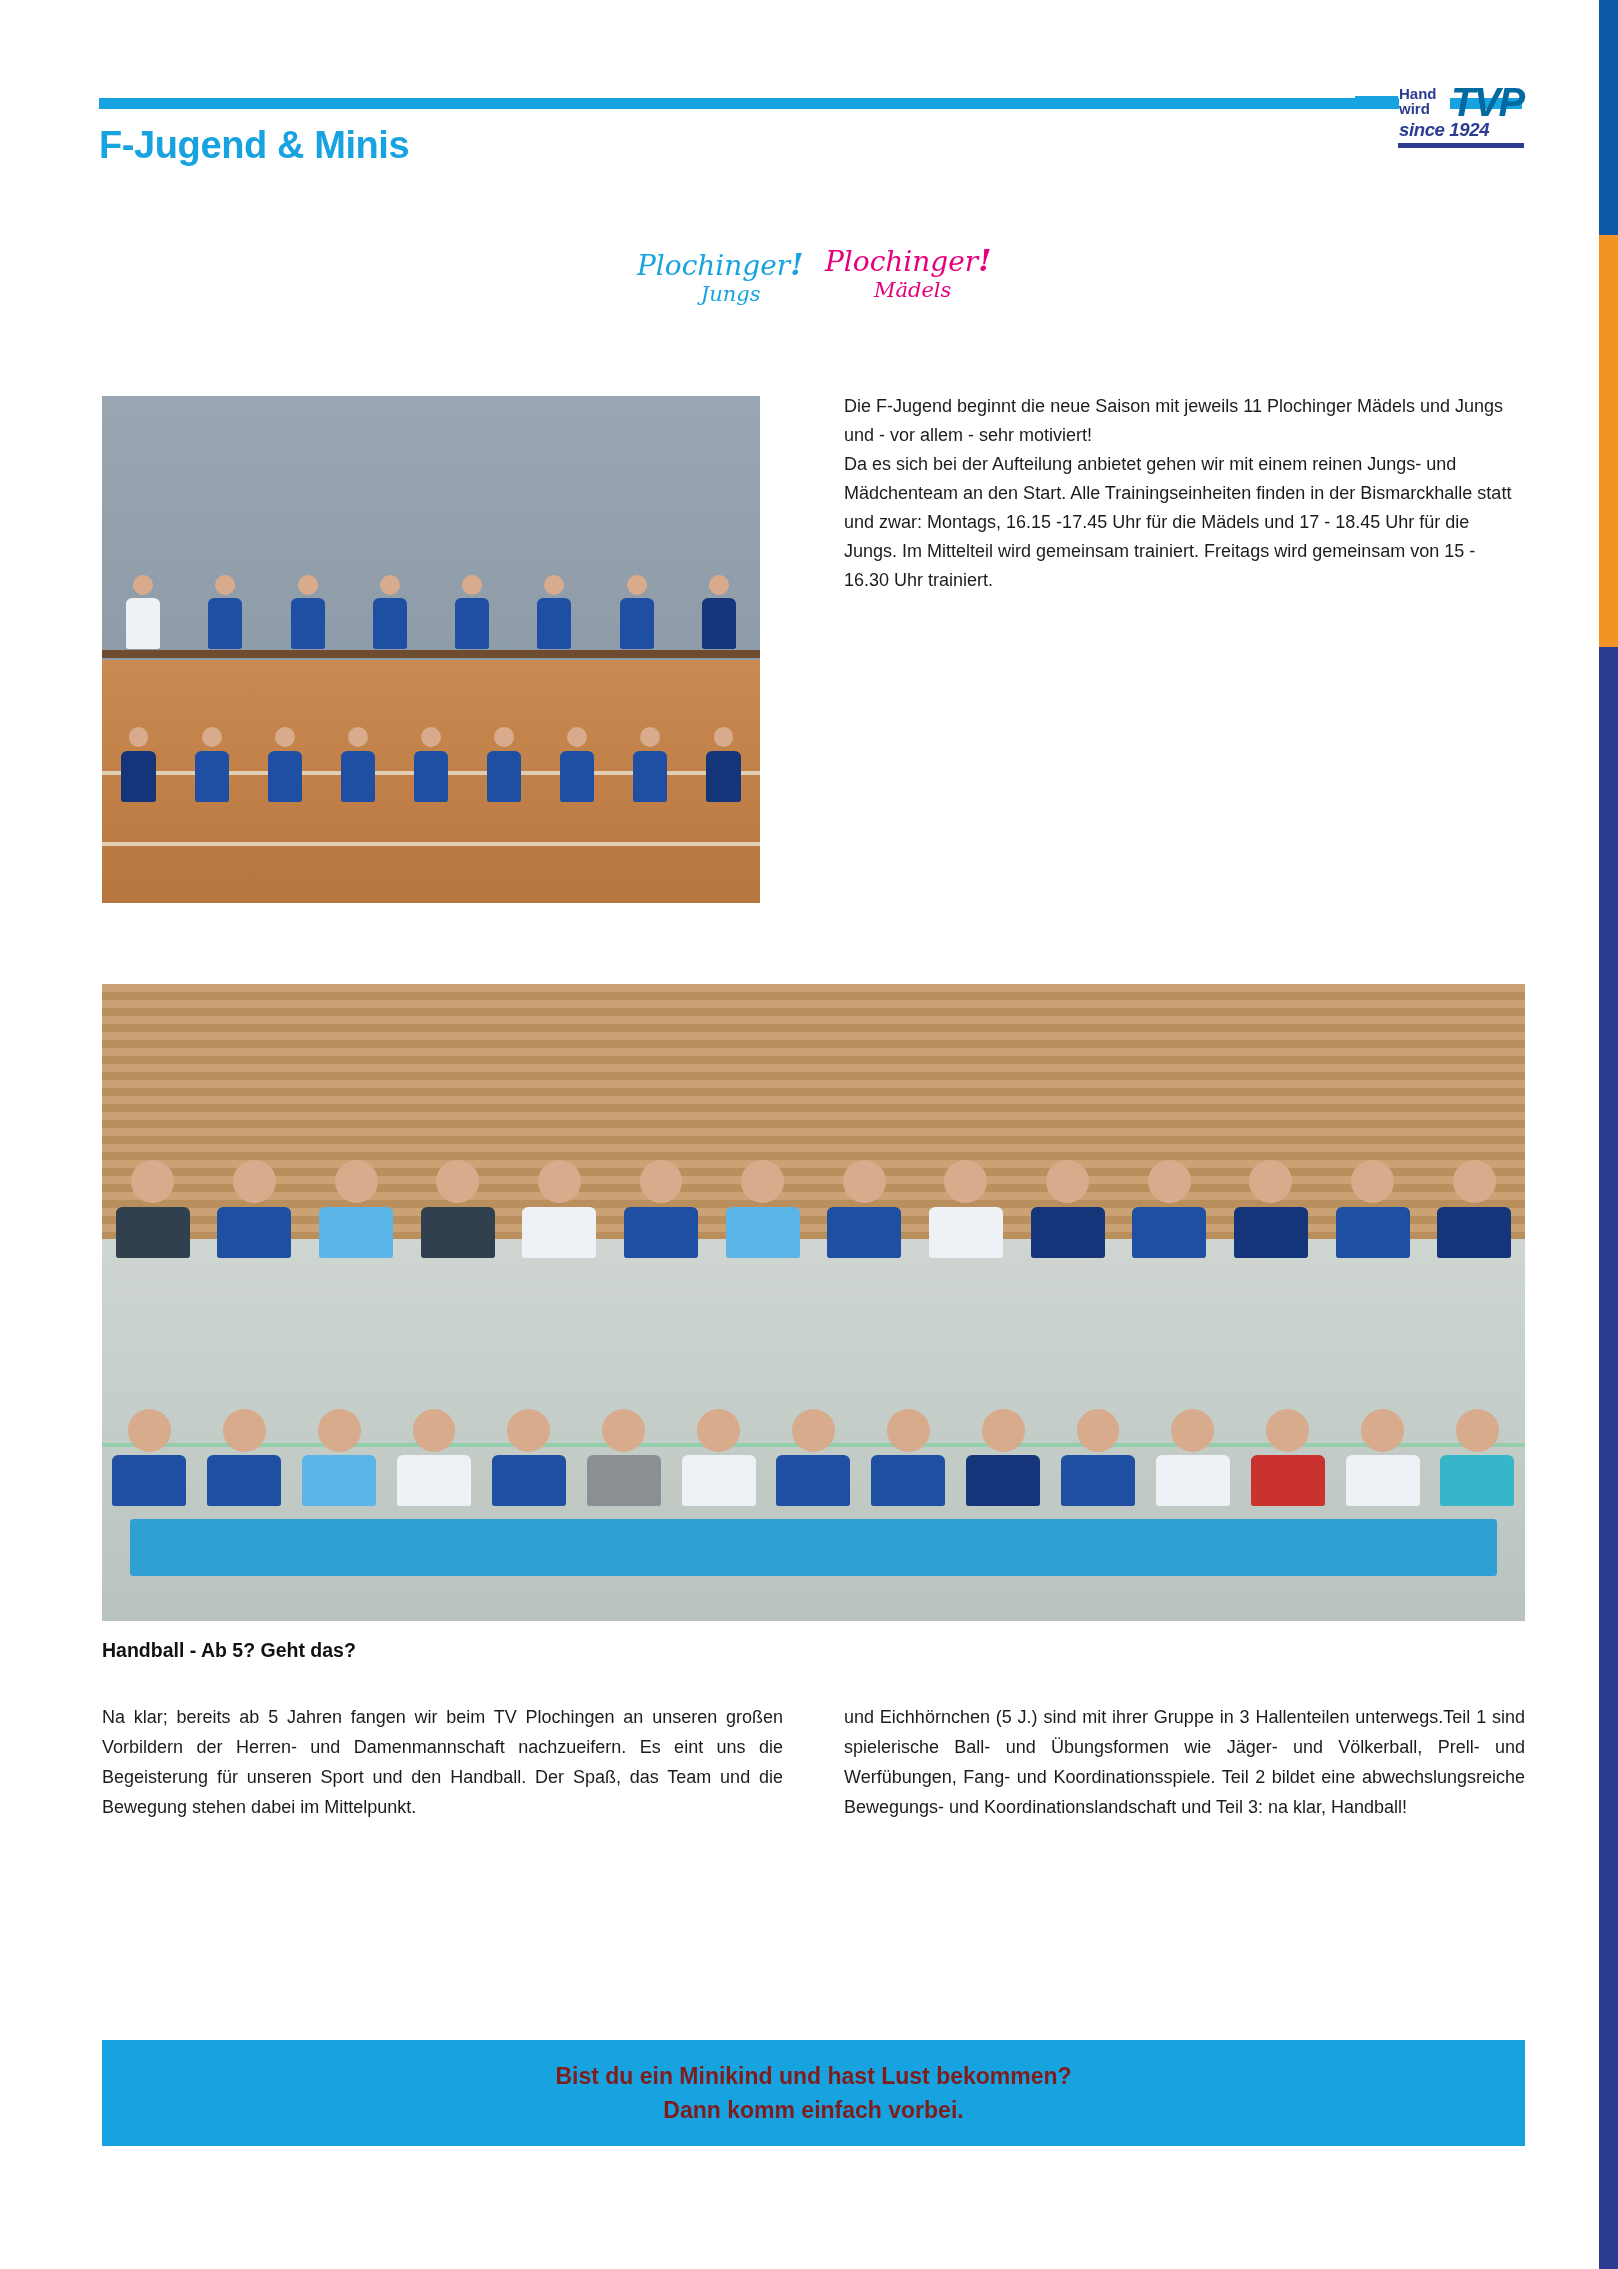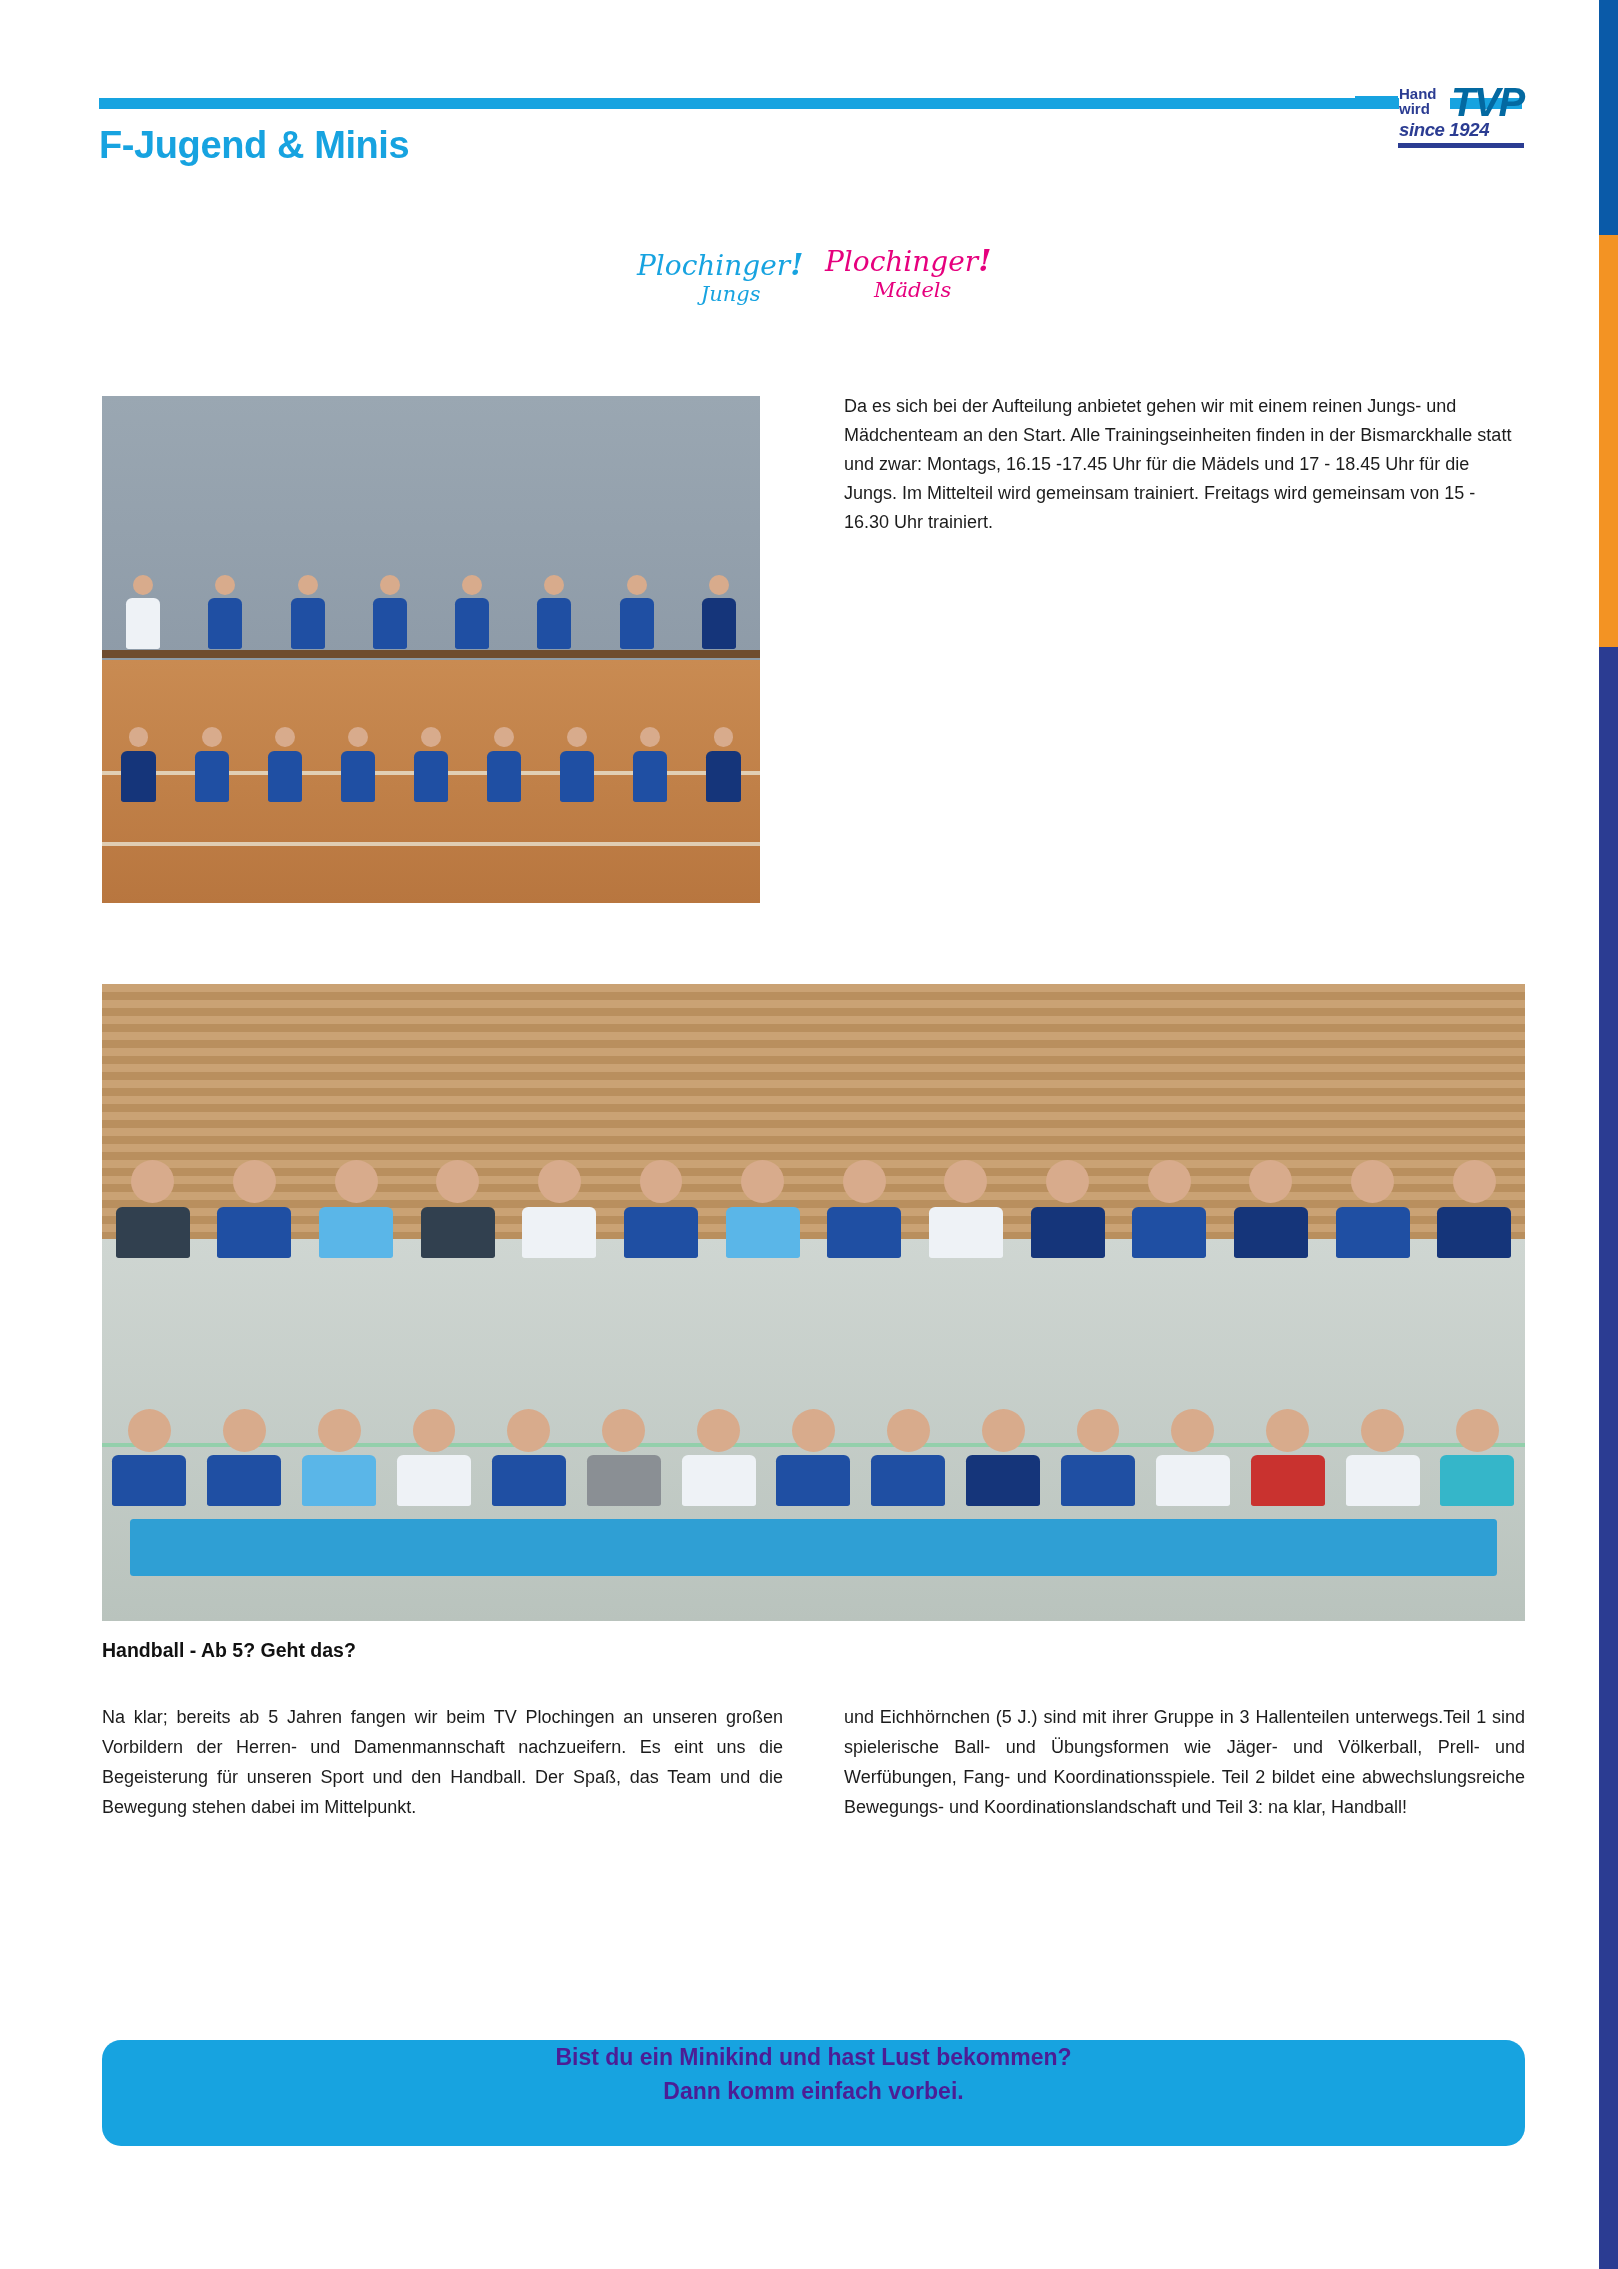--- a/index.html
+++ b/index.html
@@ -222,26 +222,25 @@
   .col p:last-child { margin-bottom: 0; }
 
   
   .cta {
     position: absolute;
     left: 102px;
     top: 2040px;
     width: 1423px;
     height: 106px;
     background: #17a3e0;
-    color: #4c1d95;
+    color: #7f1d1d;
     display: flex;
     flex-direction: column;
     align-items: center;
-    justify-content: flex-start;
-    border-radius: 19px;
+    justify-content: center;
   }
   .cta div {
     font-size: 23px;
     font-weight: bold;
     line-height: 34px;
   }
 </style>
 </head>
 <body>
 
@@ -354,20 +353,21 @@
           </div>
         <div class="fig dblue">
             <div class="head"></div>
             <div class="body"></div>
           </div>
       </div>
     </div>
   </div>
 
   <div class="intro">
+    <p>Die F-Jugend beginnt die neue Saison mit jeweils 11 Plochinger Mädels und Jungs und - vor allem - sehr motiviert!</p>
     <p>Da es sich bei der Aufteilung anbietet gehen wir mit einem reinen Jungs- und Mädchenteam an den Start. Alle Trainingseinheiten finden in der Bismarckhalle statt und zwar: Montags, 16.15 -17.45 Uhr für die Mädels und 17 - 18.45 Uhr für die Jungs. Im Mittelteil wird gemeinsam trainiert. Freitags wird gemeinsam von 15 - 16.30 Uhr trainiert.</p>
   </div>
 
 
   <div class="photo" id="photo-minis">
     <div class="photo-inner">
       <div class="p2-wall"></div>
       <div class="p2-floor"></div>
       <div class="p2-line" style="top:72%"></div>
       <div class="p2-mat"></div>

